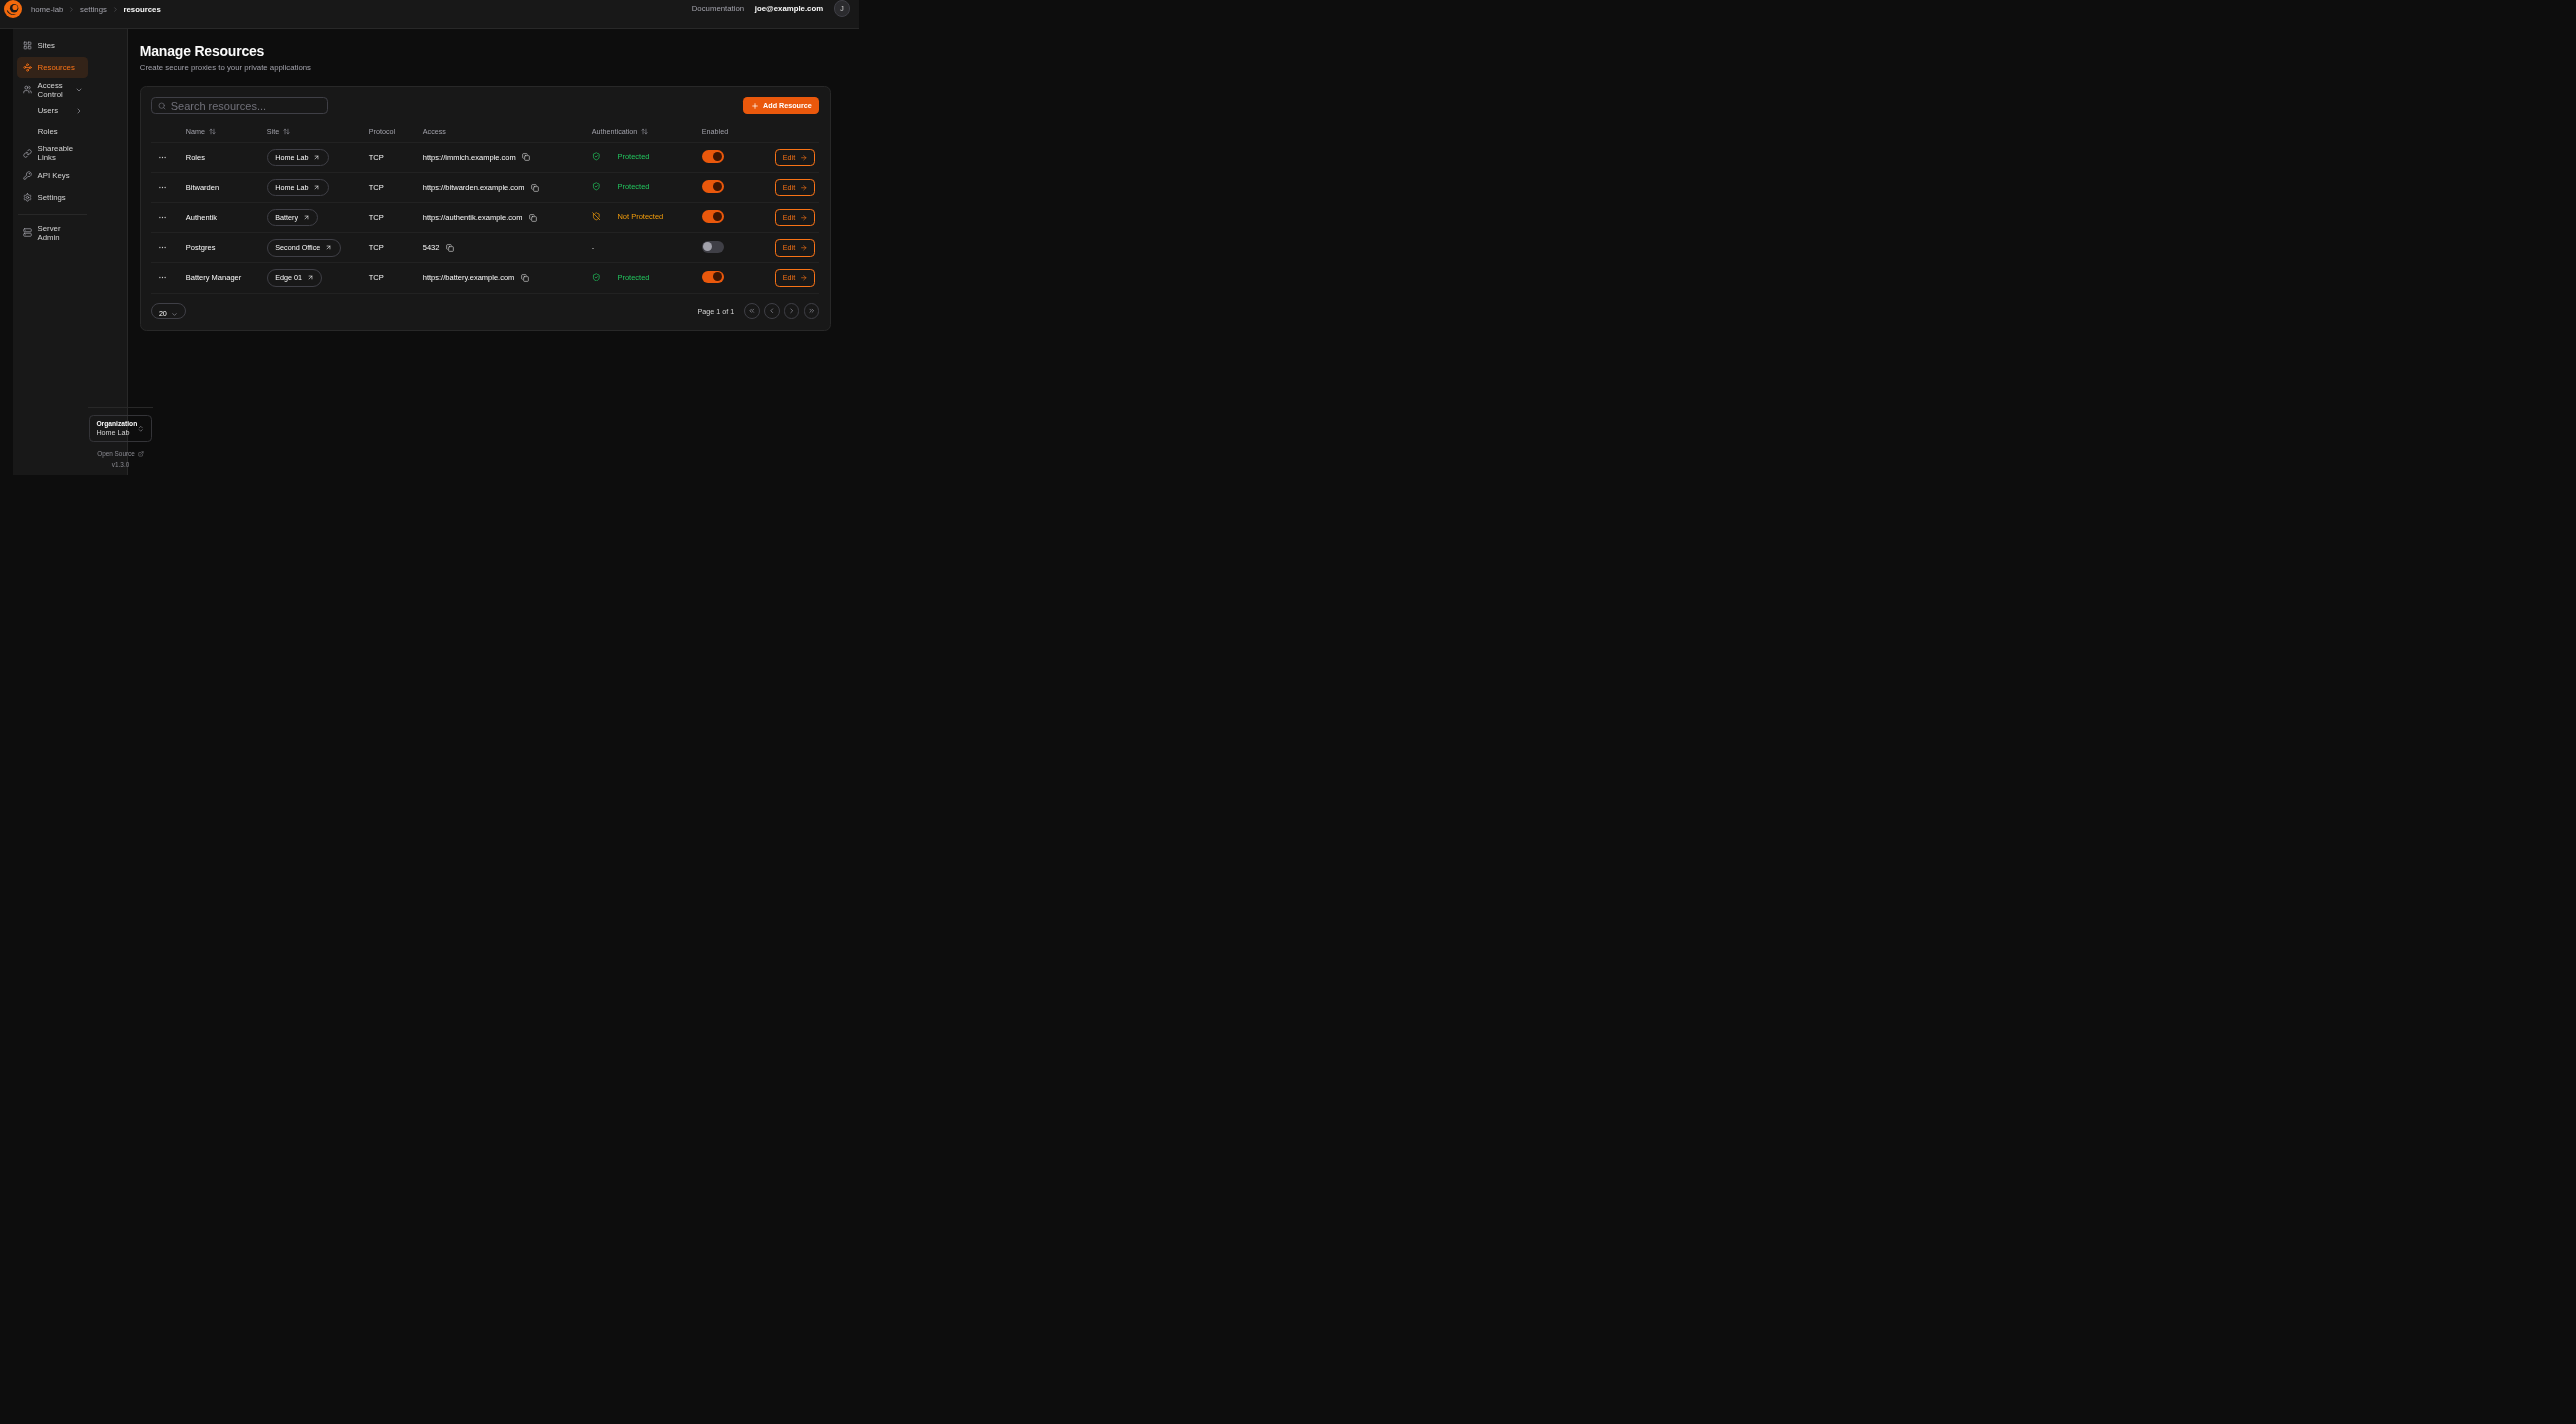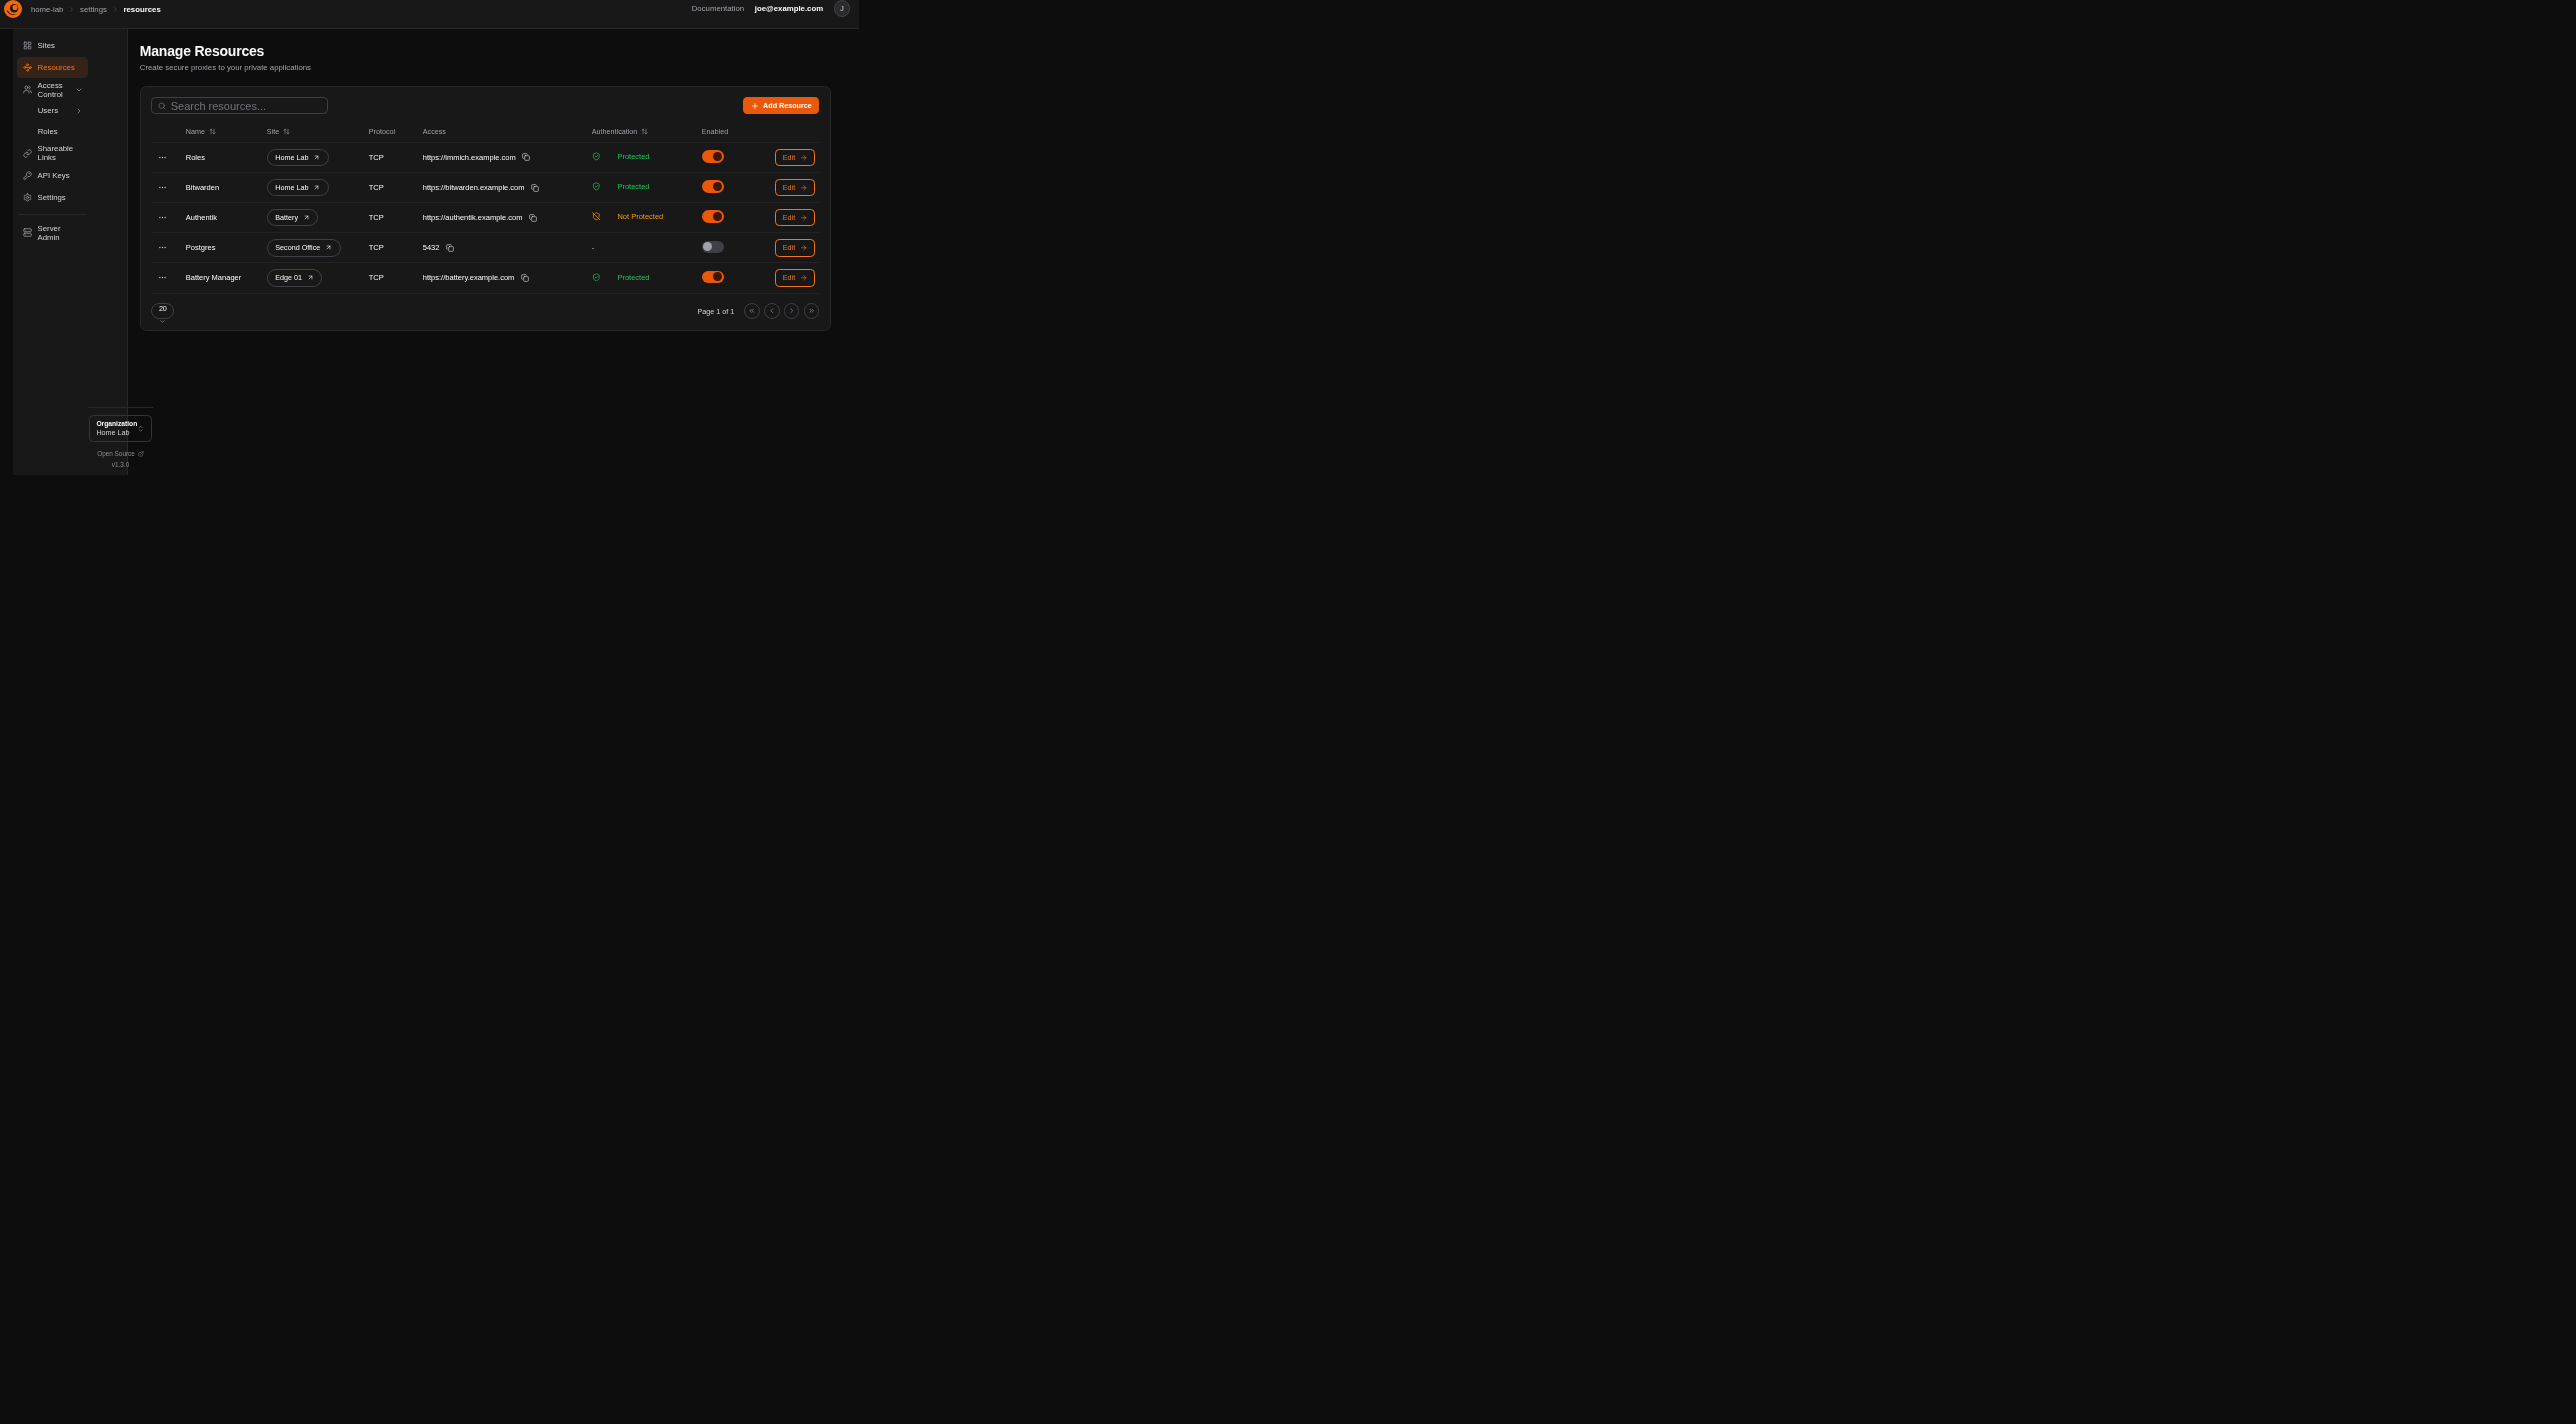--- a/index.html
+++ b/index.html
@@ -164,23 +164,23 @@
   .toggle.off .knob{left:1.6px;background:#a1a1aa}
   .btn-edit{
     display:inline-flex;align-items:center;gap:4.3px;
     border:0.5px solid var(--accent);color:var(--accent);background:transparent;
     border-radius:4.3px;padding:3.2px 7px;font-size:7.2px;font-weight:500;font-family:inherit;
   }
 
   
   .card-footer{display:flex;align-items:center;justify-content:space-between;padding-top:9.7px}
   .page-size{
-    display:inline-flex;align-items:flex-start;gap:4.3px;
+    display:inline-flex;align-items:flex-end;gap:4.3px;
     border:0.5px solid var(--input-border);border-radius:536px;background:transparent;
-    height:15.6px;padding:0 6.4px;color:var(--text);font-size:7.2px;font-family:inherit;flex-direction:column;
+    height:15.6px;padding:0 6.4px;color:var(--text);font-size:7.2px;font-family:inherit;
   }
   .page-size .ic{color:var(--text-3)}
   .pager{display:flex;align-items:center;gap:4.3px}
   .page-indicator{color:var(--text-2);font-size:7.2px;margin-right:5.4px}
   .pager-btn{
     width:15.6px;height:15.6px;border-radius:536px;border:0.5px solid var(--input-border);
     background:transparent;color:var(--text-3);
     display:inline-flex;align-items:center;justify-content:center;
   }
   .ic{display:inline-flex;flex:none}

